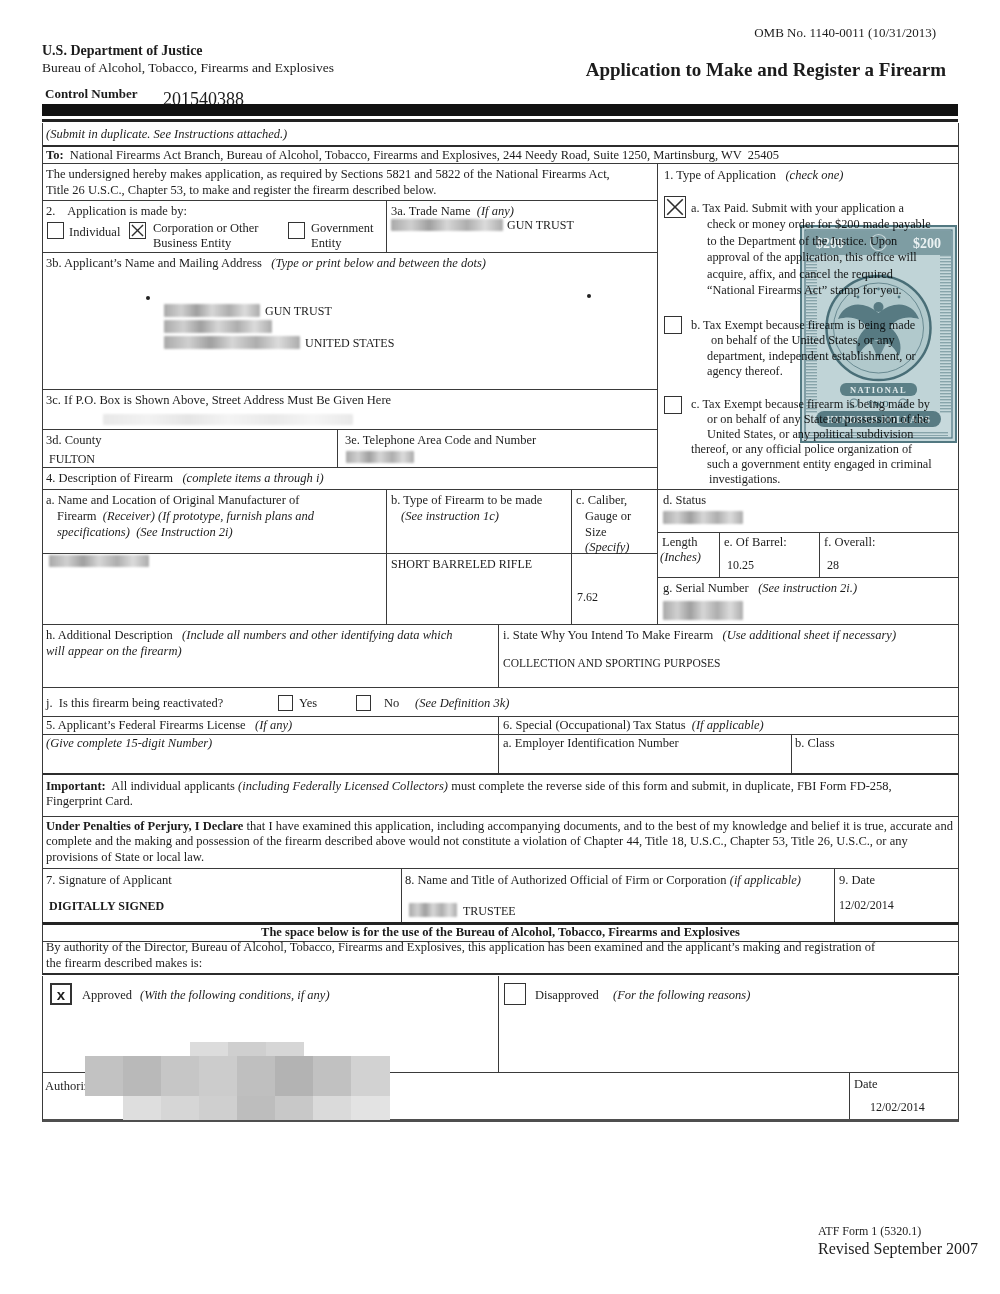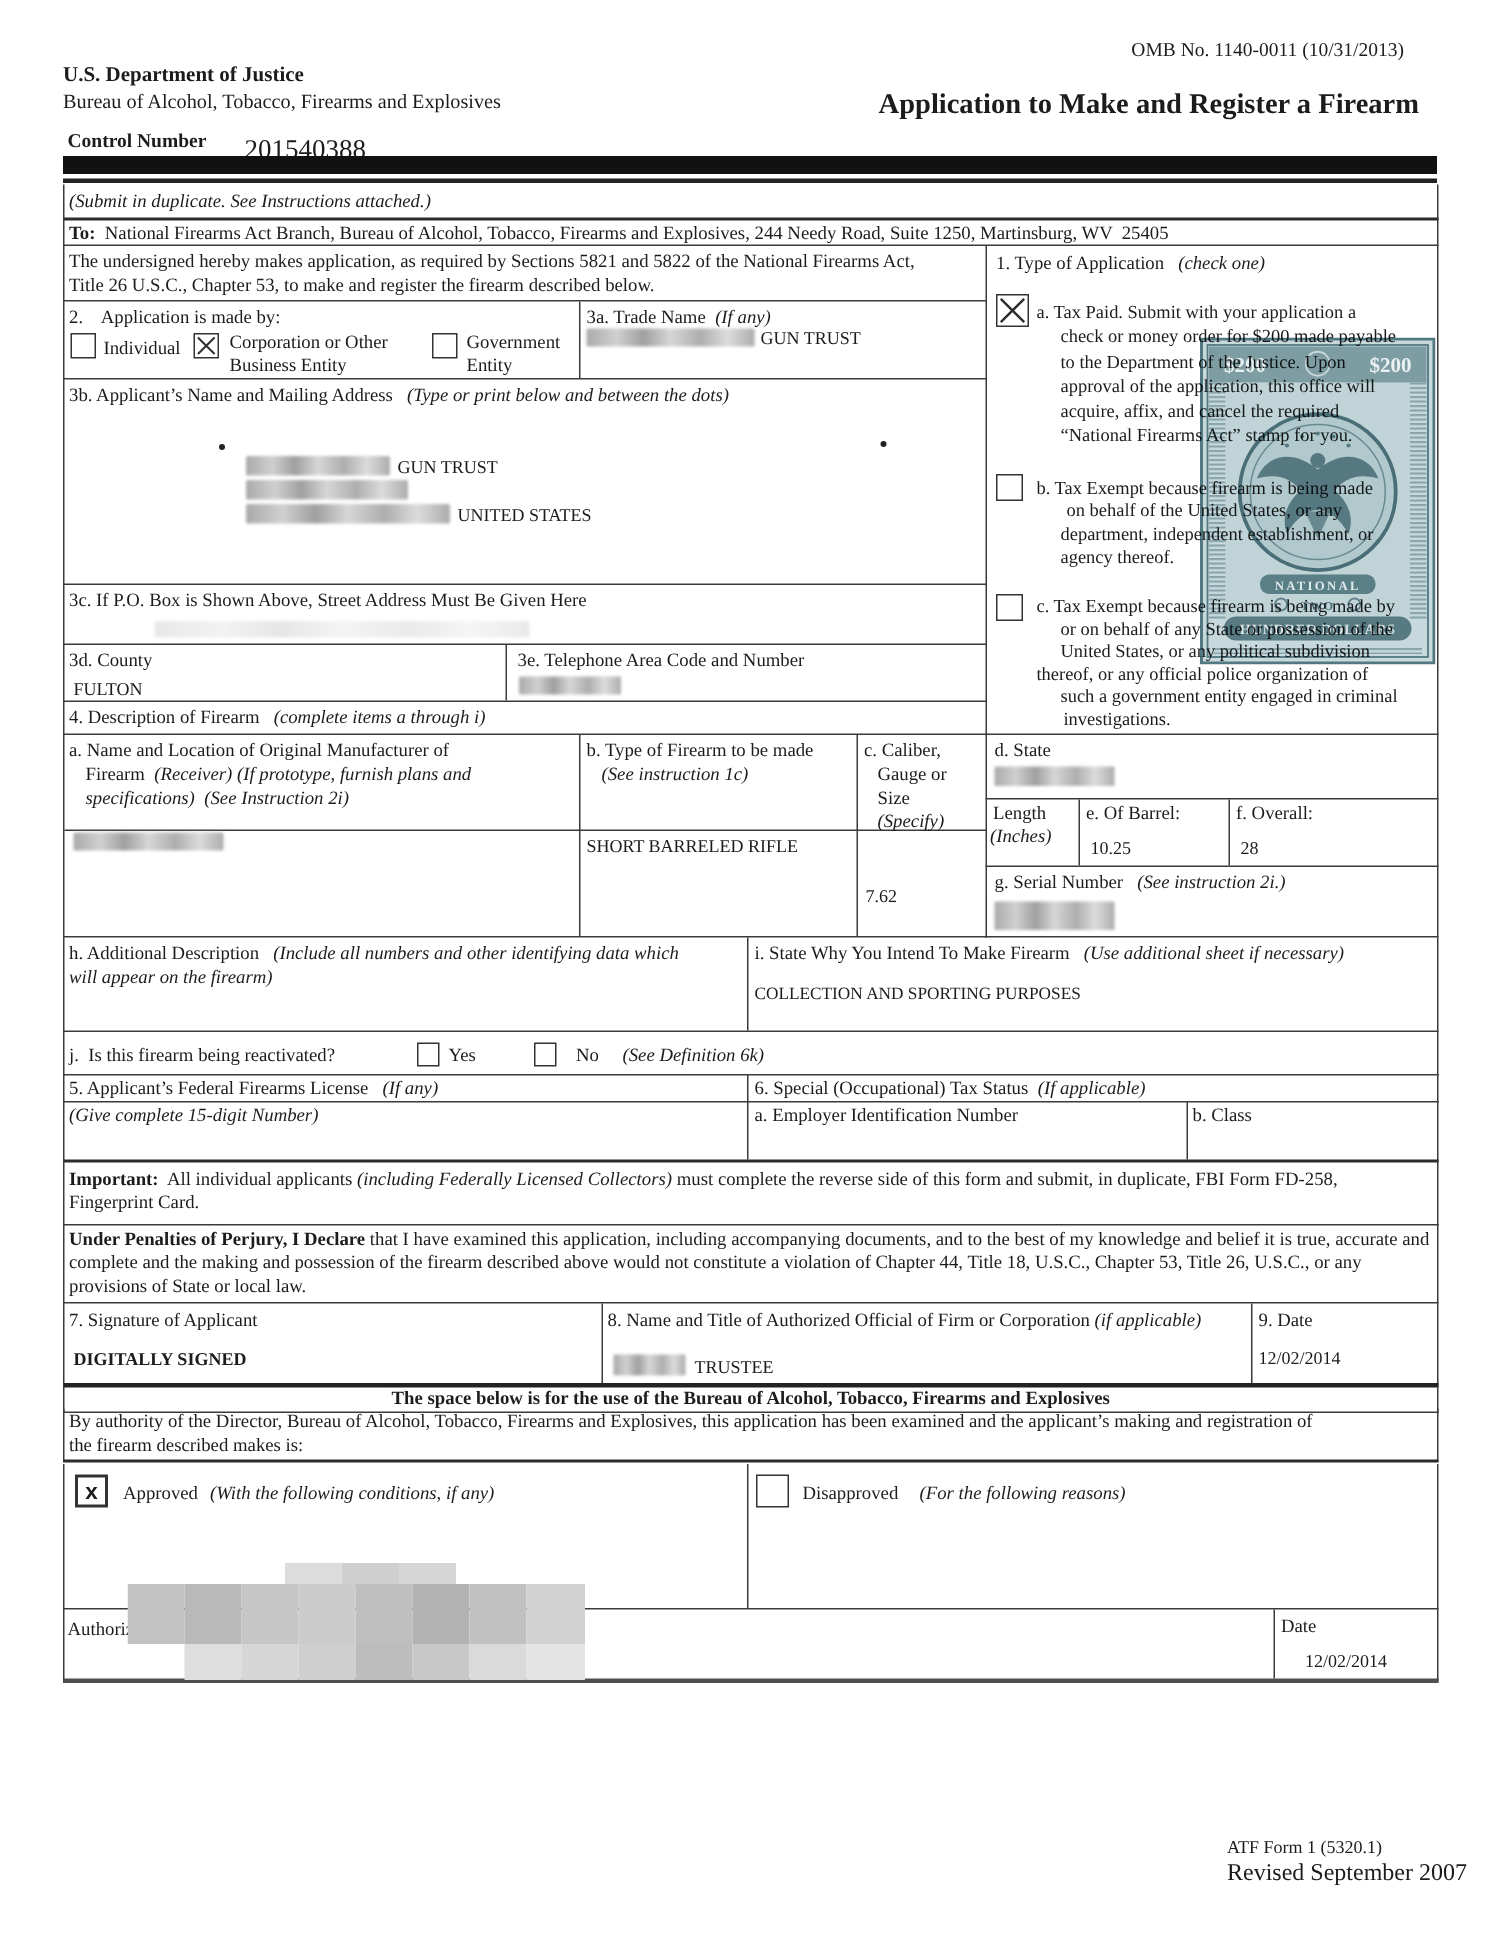--- a/index.html
+++ b/index.html
@@ -149,21 +149,21 @@
     <div class="nw">c. Tax Exempt because firearm is being made by</div>
     <div class="nw" style="margin-left:16px">or on behalf of any State or possession of the</div>
     <div class="nw" style="margin-left:16px">United States, or any political subdivision</div>
     <div class="nw" style="">thereof, or any official police organization of</div>
     <div class="nw" style="margin-left:16px">such a government entity engaged in criminal</div>
     <div class="nw" style="margin-left:18px">investigations.</div>
   </div>
 </div>
 
 <div class="a bb bl br" style="left:657px;top:490px;width:300px;height:42px">
-  <span class="a" style="left:5px;top:3px">d. State</span>
+  <span class="a" style="left:5px;top:3px">d. Status</span>
   <span class="red" style="left:5px;top:21px;width:80px;height:13px"></span>
 </div>
 
 <div class="a bb bl br" style="left:657px;top:533px;width:300px;height:44px">
   <span class="a nw" style="left:4px;top:2px">Length</span>
   <span class="a nw i" style="left:2px;top:17px">(Inches)</span>
   <div class="vl" style="left:61px;top:0;height:44px"></div>
   <span class="a nw" style="left:66px;top:2px">e. Of Barrel:</span>
   <span class="a nw small" style="left:69px;top:25px">10.25</span>
   <div class="vl" style="left:161px;top:0;height:44px"></div>
@@ -183,21 +183,21 @@
   <span class="a nw" style="left:460px;top:3px"><span>i. State Why You Intend To Make Firearm</span>&nbsp;&nbsp;&nbsp;<span class="i">(Use additional sheet if necessary)</span></span>
   <span class="a nw tiny" style="left:460px;top:31px">COLLECTION AND SPORTING PURPOSES</span>
 </div>
 
 <div class="a bb bl br" style="left:42px;top:688px;width:915px;height:28px">
   <span class="a pre" style="left:3px;top:8px">j.  Is this firearm being reactivated?</span>
   <span class="cb" style="left:235px;top:7px;width:15px;height:16px"></span>
   <span class="a" style="left:256px;top:8px">Yes</span>
   <span class="cb" style="left:313px;top:7px;width:15px;height:16px"></span>
   <span class="a" style="left:341px;top:8px">No</span>
-  <span class="a i" style="left:372px;top:8px">(See Definition 6k)</span>
+  <span class="a i" style="left:372px;top:8px">(See Definition 3k)</span>
 </div>
 
 <div class="a bb bl br" style="left:42px;top:716px;width:915px;height:18px">
   <div class="vl" style="left:455px;top:0;height:18px"></div>
   <span class="a nw" style="left:3px;top:2px"><span>5. Applicant’s Federal Firearms License</span>&nbsp;&nbsp;&nbsp;<span class="i">(If any)</span></span>
   <span class="a nw" style="left:460px;top:2px"><span>6. Special (Occupational) Tax Status</span>&nbsp;&nbsp;<span class="i">(If applicable)</span></span>
 </div>
 
 <div class="a bb2 bl br" style="left:42px;top:734px;width:915px;height:39px">
   <div class="vl" style="left:455px;top:0;height:39px"></div>

